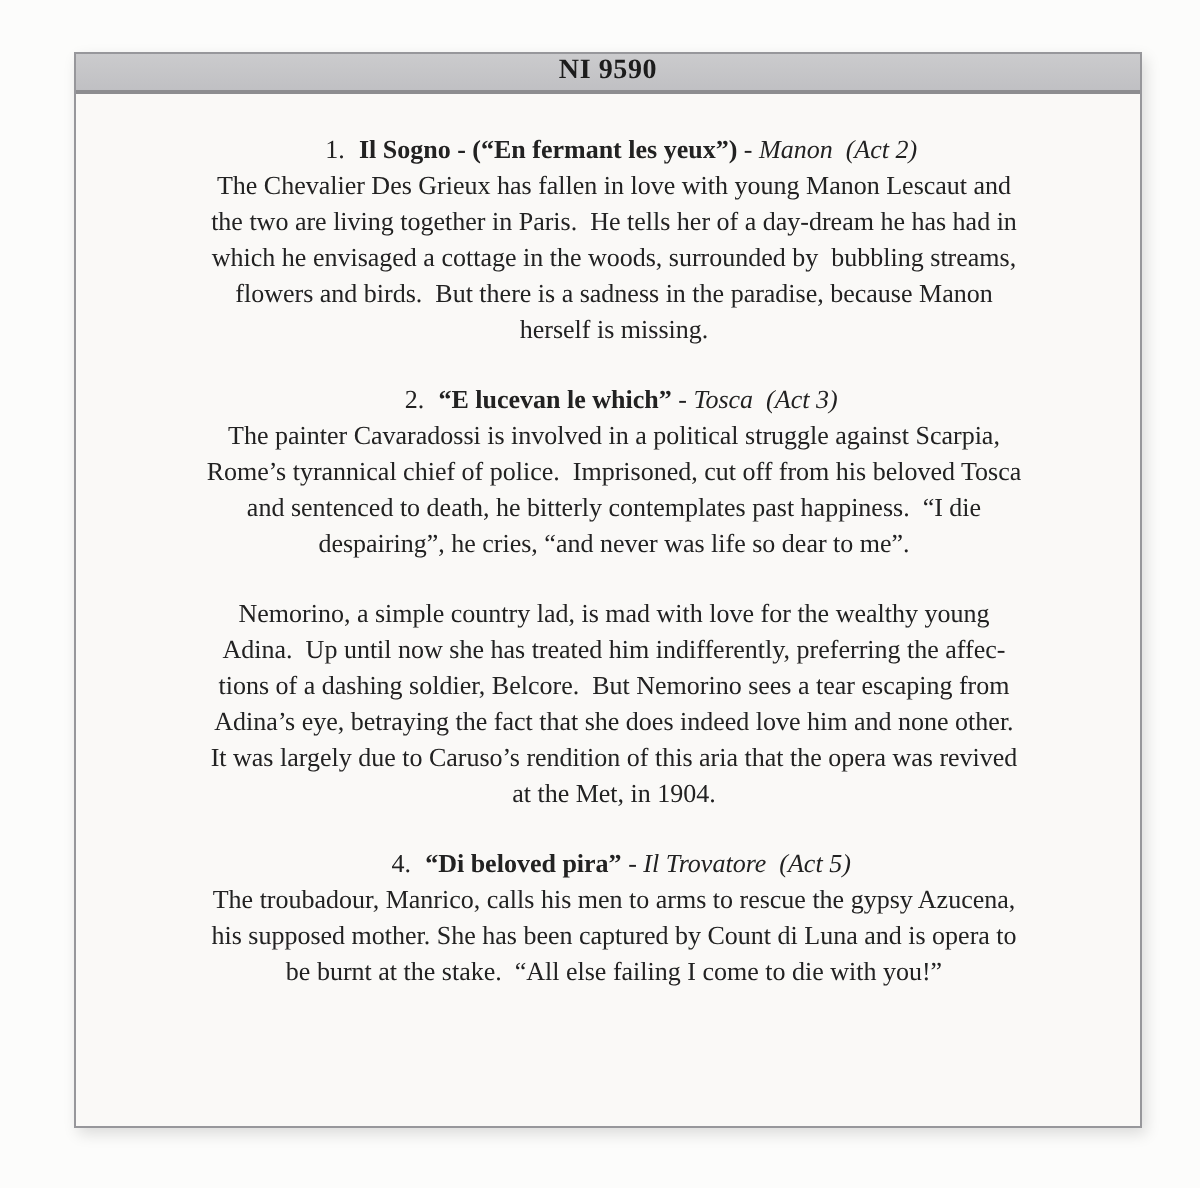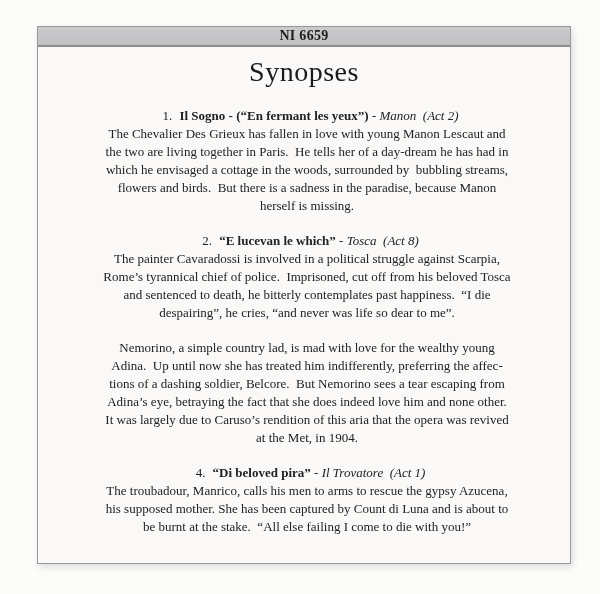--- a/index.html
+++ b/index.html
@@ -72,52 +72,51 @@
   .body-text {
     margin: 0;
     white-space: pre-wrap;
   }
 </style>
 </head>
 <body>
 
 <div class="frame">
   <div class="catalog-bar">
-      <span>NI 6659</span>
+      <span>NI 9590</span>
     </div>
-  <h1 class="page-title">Synopses</h1>
   <div class="content">
 
     <div class="section">
       <p class="head"><span class="num">1.</span><span class="aria-title">Il Sogno - (“En fermant les yeux”)</span><span class="sep"> - </span><span class="opera-name">Manon  (Act 2)</span></p>
       <p class="body-text">The Chevalier Des Grieux has fallen in love with young Manon Lescaut and
 the two are living together in Paris.  He tells her of a day-dream he has had in
 which he envisaged a cottage in the woods, surrounded by  bubbling streams,
 flowers and birds.  But there is a sadness in the paradise, because Manon
 herself is missing.</p>
     </div>
 
     <div class="section">
-      <p class="head"><span class="num">2.</span><span class="aria-title">“E lucevan le which”</span><span class="sep"> - </span><span class="opera-name">Tosca  (Act 8)</span></p>
+      <p class="head"><span class="num">2.</span><span class="aria-title">“E lucevan le which”</span><span class="sep"> - </span><span class="opera-name">Tosca  (Act 3)</span></p>
       <p class="body-text">The painter Cavaradossi is involved in a political struggle against Scarpia,
 Rome’s tyrannical chief of police.  Imprisoned, cut off from his beloved Tosca
 and sentenced to death, he bitterly contemplates past happiness.  “I die
 despairing”, he cries, “and never was life so dear to me”.</p>
     </div>
 
     <div class="section">
       <p class="body-text">Nemorino, a simple country lad, is mad with love for the wealthy young
 Adina.  Up until now she has treated him indifferently, preferring the affec-
 tions of a dashing soldier, Belcore.  But Nemorino sees a tear escaping from
 Adina’s eye, betraying the fact that she does indeed love him and none other.
 It was largely due to Caruso’s rendition of this aria that the opera was revived
 at the Met, in 1904.</p>
     </div>
 
     <div class="section">
-      <p class="head"><span class="num">4.</span><span class="aria-title">“Di beloved pira”</span><span class="sep"> - </span><span class="opera-name">Il Trovatore  (Act 1)</span></p>
+      <p class="head"><span class="num">4.</span><span class="aria-title">“Di beloved pira”</span><span class="sep"> - </span><span class="opera-name">Il Trovatore  (Act 5)</span></p>
       <p class="body-text">The troubadour, Manrico, calls his men to arms to rescue the gypsy Azucena,
-his supposed mother. She has been captured by Count di Luna and is about to
+his supposed mother. She has been captured by Count di Luna and is opera to
 be burnt at the stake.  “All else failing I come to die with you!”</p>
     </div>
 
   </div>
 </div>
 
 </body></html>

